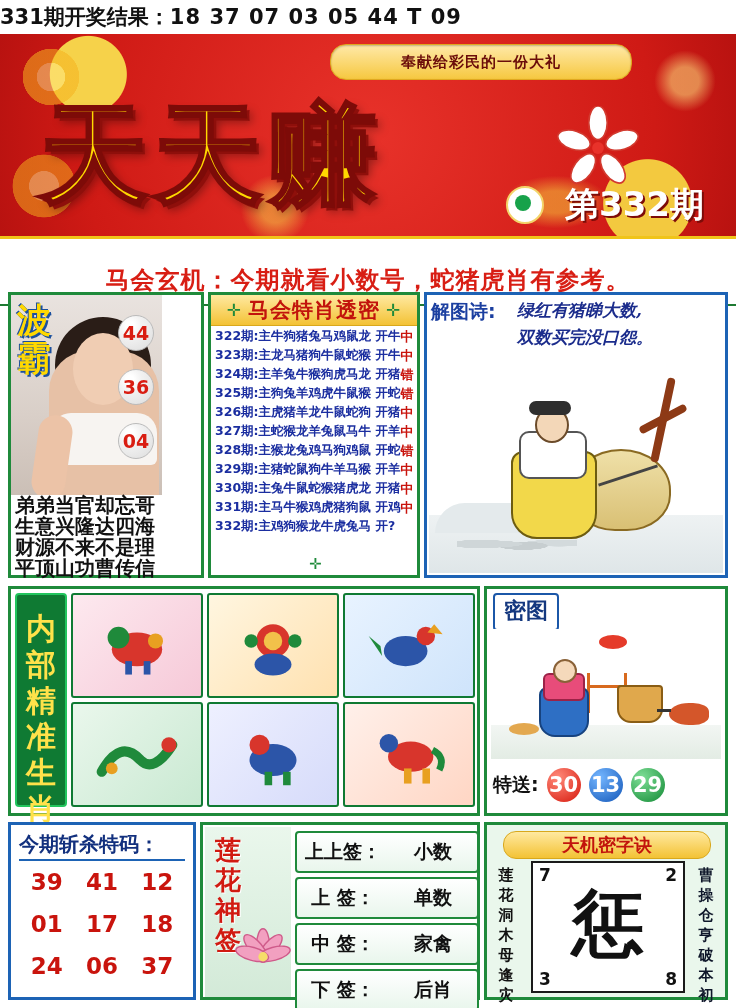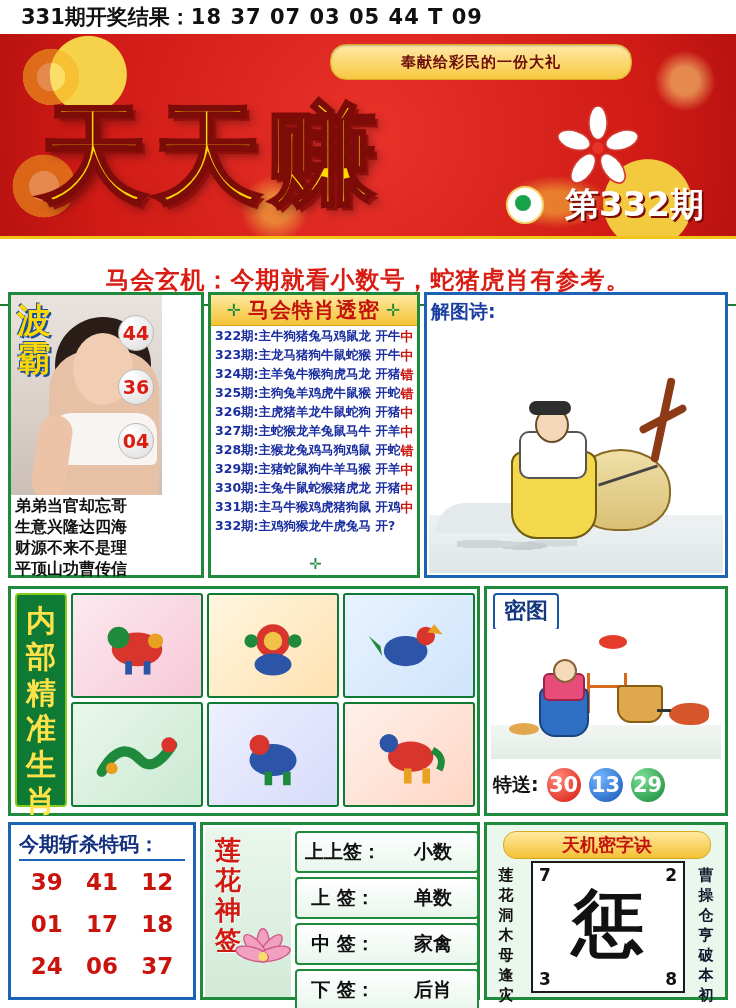--- a/index.html
+++ b/index.html
@@ -8,21 +8,21 @@
     font-family:"Liberation Sans","DejaVu Sans",sans-serif;
     background:#ffffff;
   }
   .page{position:relative;width:736px;height:1008px;background:#fff;box-sizing:border-box;}
 
   
   .resultbar{
     position:absolute;left:0;top:0;width:736px;height:34px;
     background:#ffffff;color:#111;
     font-size:21px;font-weight:bold;line-height:34px;
-    padding-left:21px;box-sizing:border-box;white-space:nowrap;
+    padding-left:0;box-sizing:border-box;white-space:nowrap;
     font-family:"DejaVu Sans","Liberation Sans",sans-serif;
   }
   .resultbar .nums{letter-spacing:1px;}
 
   
   .masthead{
     position:absolute;left:0;top:34px;width:736px;height:202px;
     background:
       radial-gradient(circle at 12% 20%, #f6d24a 0 38px, rgba(246,210,74,0) 39px),
       radial-gradient(circle at 88% 84%, #f3c93f 0 44px, rgba(243,201,63,0) 45px),
@@ -107,21 +107,21 @@
     position:absolute;right:8px;width:34px;height:34px;border-radius:50%;
     background:radial-gradient(circle at 32% 28%,#ffffff 0 12%,#f2f2f2 35%,#dcdcdc 100%);
     border:1px solid #bbb;
     color:#d91d12;font-size:19px;font-weight:bold;
     display:flex;align-items:center;justify-content:center;
     font-family:"DejaVu Sans","Liberation Sans",sans-serif;
   }
   .b1{top:20px;} .b2{top:74px;} .b3{top:128px;}
   .poem{
     position:absolute;left:4px;top:200px;width:182px;
-    font-size:16px;line-height:21px;color:#111;font-weight:bold;
+    font-size:20px;line-height:21px;color:#111;font-weight:bold;
     font-family:"DejaVu Sans","Liberation Sans",sans-serif;
   }
 
   
   .list-box{left:208px;top:292px;width:212px;height:286px;border:3px solid #1f8a3b;background:#fff;}
   .list-title{
     position:absolute;left:0;top:0;width:206px;height:30px;
     background:linear-gradient(180deg,#ffe9a0,#f3c235);
     display:flex;align-items:center;justify-content:center;gap:6px;
     color:#c2140c;font-size:21px;font-weight:bold;letter-spacing:1px;
@@ -163,22 +163,22 @@
   .fg-top{position:absolute;left:18px;top:24px;width:64px;height:44px;background:#ffffff;border:2px solid #555;border-radius:10px;}
   .fg-head{position:absolute;left:34px;top:0;width:30px;height:32px;border-radius:50%;background:#f3d7b8;border:2px solid #6b4b2a;}
   .fg-hat{position:absolute;left:28px;top:-6px;width:42px;height:14px;border-radius:7px;background:#2e2e2e;}
   .sc-pole{position:absolute;left:168px;bottom:96px;width:62px;height:3px;background:#444;transform:rotate(-18deg);}
   .sc-stones{position:absolute;left:28px;bottom:20px;width:120px;height:18px;background:radial-gradient(ellipse at 20% 50%,#cfd6d8 0 30%,rgba(0,0,0,0) 31%),radial-gradient(ellipse at 55% 60%,#c7ced0 0 26%,rgba(0,0,0,0) 27%),radial-gradient(ellipse at 85% 45%,#d3dadc 0 24%,rgba(0,0,0,0) 25%);}
 
   
   .zodiac-box{left:8px;top:586px;width:472px;height:230px;border:3px solid #1f8a3b;background:#fff;}
   .z-side{
     position:absolute;left:4px;top:4px;width:52px;height:214px;
-    background:#0f7a33;border:2px solid #84cc16;border-radius:4px;
-    color:#ffe24a;font-size:30px;font-weight:bold;text-align:center;line-height:36px;padding-top:8px;
+    background:#0f7a33;border:2px solid #22c55e;border-radius:4px;
+    color:#ffe24a;font-size:30px;font-weight:bold;text-align:center;line-height:36px;padding-top:16px;
     box-sizing:border-box;
     font-family:"DejaVu Sans","Liberation Sans",sans-serif;
   }
   .z-grid{
     position:absolute;left:60px;top:4px;width:404px;height:214px;
     display:grid;grid-template-columns:repeat(3,1fr);grid-template-rows:repeat(2,1fr);gap:4px;
   }
   .z-cell{border:2px solid #0f7a33;border-radius:3px;position:relative;overflow:hidden;}
   .zc1{background:linear-gradient(135deg,#fde9ef,#f6c9d8);}
   .zc2{background:linear-gradient(135deg,#fff6e0,#ffe1b0);}
@@ -409,20 +409,24 @@
         <span>332期:</span>
         <span>主鸡狗猴龙牛虎兔马 开?</span>
         <span class="res"></span>
       </div>
     </div>
     <div class="list-foot">✛</div>
   </div>
 
   <div class="panel art-box">
     <div class="art-tag">解图诗:</div>
+    <div class="art-hand">
+      <div>绿红有猪睇大数,</div>
+      <div>双数买完没口怨。</div>
+    </div>
     <div class="scene">
       <div class="sc-ground"></div>
       <div class="sc-hill"></div>
       <div class="sc-rock"></div>
       <div class="sc-branch"></div>
       <div class="sc-branch2"></div>
       <div class="sc-pole"></div>
       <div class="sc-stones"></div>
       <div class="sc-figure">
         <div class="fg-robe"></div>

